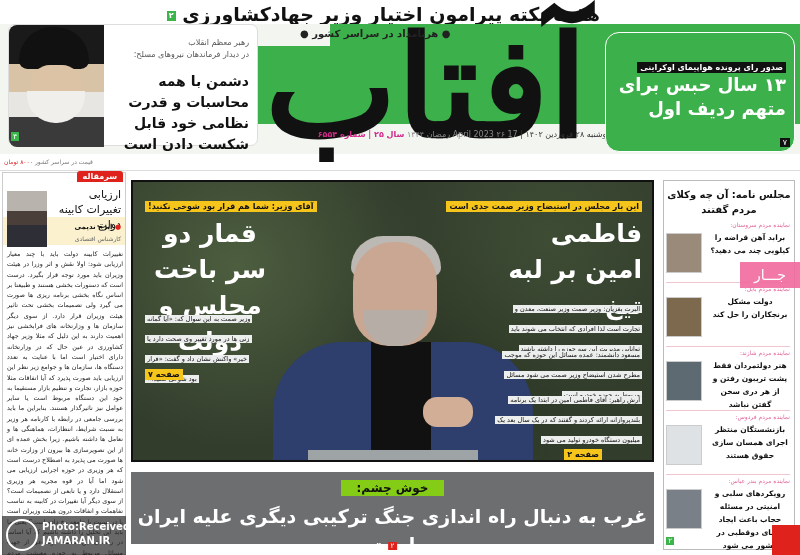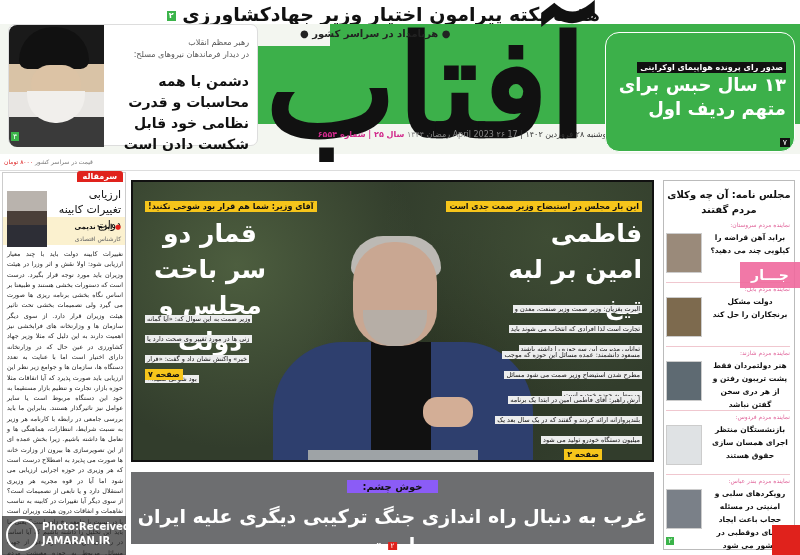--- a/index.html
+++ b/index.html
@@ -61,32 +61,32 @@
 .ph-title-left{position:absolute;left:12px;top:34px;color:#fff;font-weight:bold;font-size:25px;line-height:36px;text-align:center;width:130px}
 .ph-title-right{position:absolute;right:10px;top:34px;color:#fff;font-weight:bold;font-size:25px;line-height:36px;text-align:right;width:140px}
 .quote-left{position:absolute;left:12px;top:124px;width:112px;text-align:left}
 .quote-left span,.quote-right span{display:inline;background:#eceded;color:#111;font-size:6.5px;line-height:13px;box-decoration-break:clone;-webkit-box-decoration-break:clone;padding:0 2px}
 .quote-right{position:absolute;right:10px;width:145px;text-align:right}
 .q1{top:114px}.q2{top:160px}.q3{top:205px}
 .page-tag-l{position:absolute;left:12px;top:180px}
 .page-tag-r{position:absolute;right:50px;top:260px}
 
 .bottom-banner{left:131px;top:472px;width:523px;height:72px;background:#6d6e70}
-.bb-kicker{position:absolute;left:50%;top:8px;transform:translateX(-50%);background:#8b5cf6;color:#111;font-size:10px;font-weight:bold;padding:1px 16px}
+.bb-kicker{position:absolute;left:50%;top:8px;transform:translateX(-50%);background:#84cc16;color:#111;font-size:12px;font-weight:bold;padding:1px 16px}
 .bb-title{position:absolute;left:0;top:30px;width:100%;text-align:center;color:#fff;font-weight:bold;font-size:19px;line-height:28px}
 .bb-num{position:absolute;left:50%;bottom:-6px;transform:translateX(-50%);background:#e0221c;color:#fff;font-size:7px;padding:0 3px}
 
 .right-col{left:663px;top:180px;width:132px;height:370px;border:1px solid #bbb;background:#fff}
 .rc-title{position:absolute;right:0;top:6px;width:130px;text-align:center;font-weight:bold;font-size:10px;line-height:15px;color:#111}
 .rc-item{position:absolute;right:4px;width:124px;height:62px;border-bottom:1px solid #f0c7cf}
 .rc-label{position:absolute;right:0;top:0;font-size:6px;color:#e0659a;white-space:nowrap}
 .rc-quote{position:absolute;right:0;top:10px;width:80px;text-align:center;font-size:7.5px;font-weight:bold;line-height:13px;color:#111}
 .rc-photo{position:absolute;left:0;top:12px;width:36px;height:40px;border:1px solid #ccc}
 .rc-num{position:absolute;right:120px;bottom:4px;background:#3bb44a;color:#fff;font-size:7px;padding:0 2px}
-.pink-ribbon{left:740px;top:262px;width:60px;height:26px;background:#f06a9e;color:#fff;font-weight:bold;font-size:14px;text-align:center;line-height:26px;opacity:.9}
+.pink-ribbon{left:740px;top:262px;width:60px;height:26px;background:#f06a9e;color:#fff;font-weight:normal;font-size:14px;text-align:center;line-height:26px;opacity:.9}
 .red-block{left:772px;top:525px;width:28px;height:30px;background:#e0221c}
 </style>
 </head>
 <body>
 
 <div class="abs top-headline">
   <span>هفت نکته پیرامون اختیار وزیر جهادکشاورزی</span>
   <span class="pg-badge">۲</span>
 </div>
 

